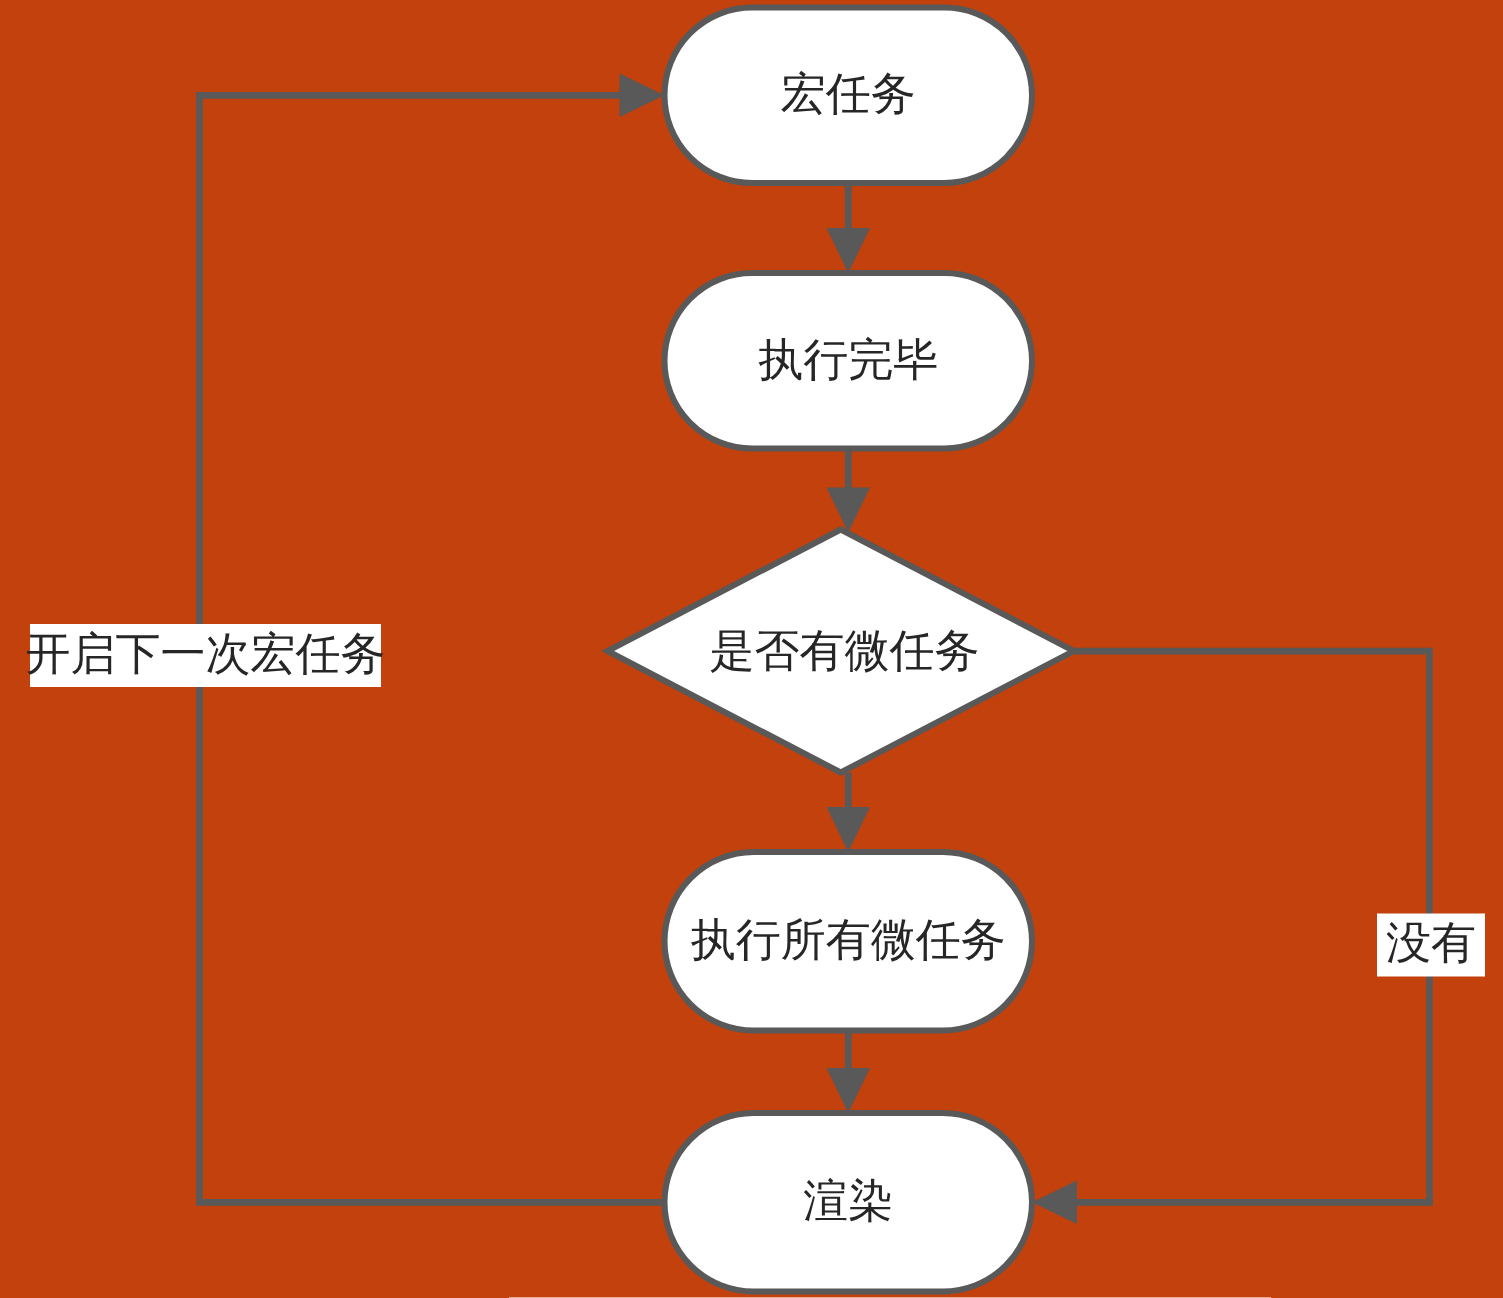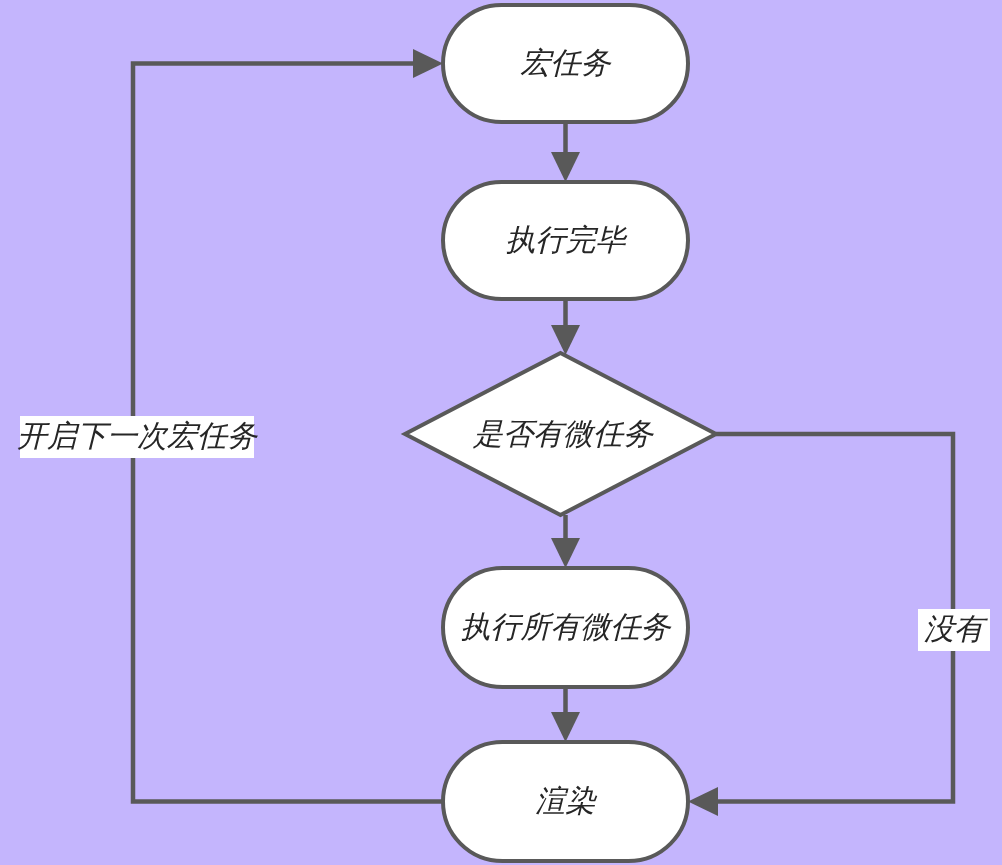--- a/index.html
+++ b/index.html
@@ -8,23 +8,22 @@
     padding: 0;
     background: #ffffff;
   }
   body {
     font-family: "Liberation Sans", "DejaVu Sans", sans-serif;
   }
   #canvas {
     position: relative;
     width: 1002px;
     height: 865px;
-    background: #c4b5fd;
+    background: #c2410c;
     overflow: hidden;
-    font-style: italic;
   }
   #flow-svg {
     position: absolute;
     left: 0;
     top: 0;
     width: 1002px;
     height: 865px;
     display: block;
   }
   .node-shape {

